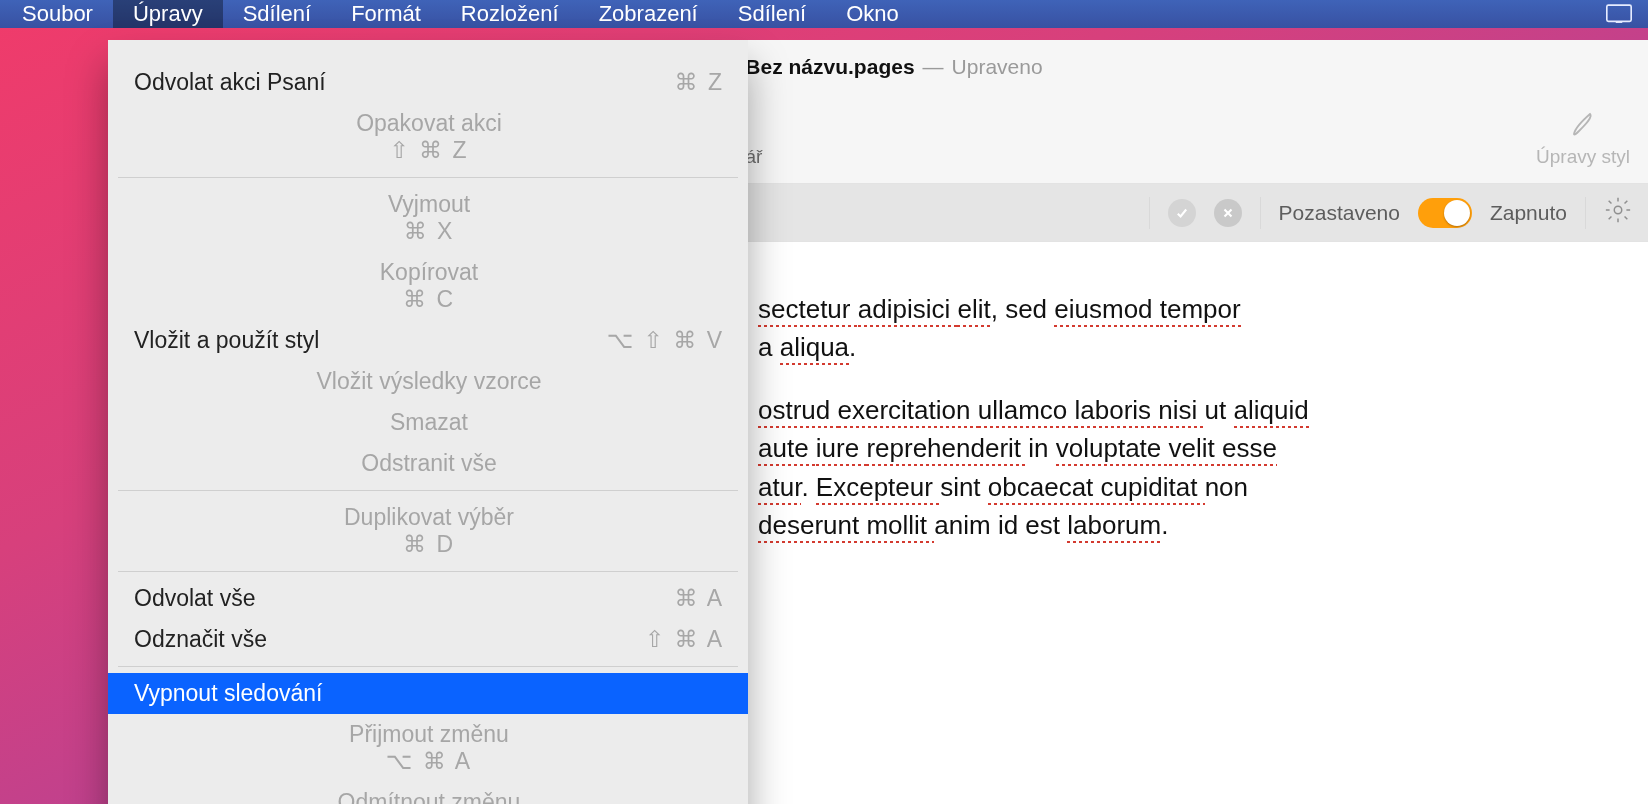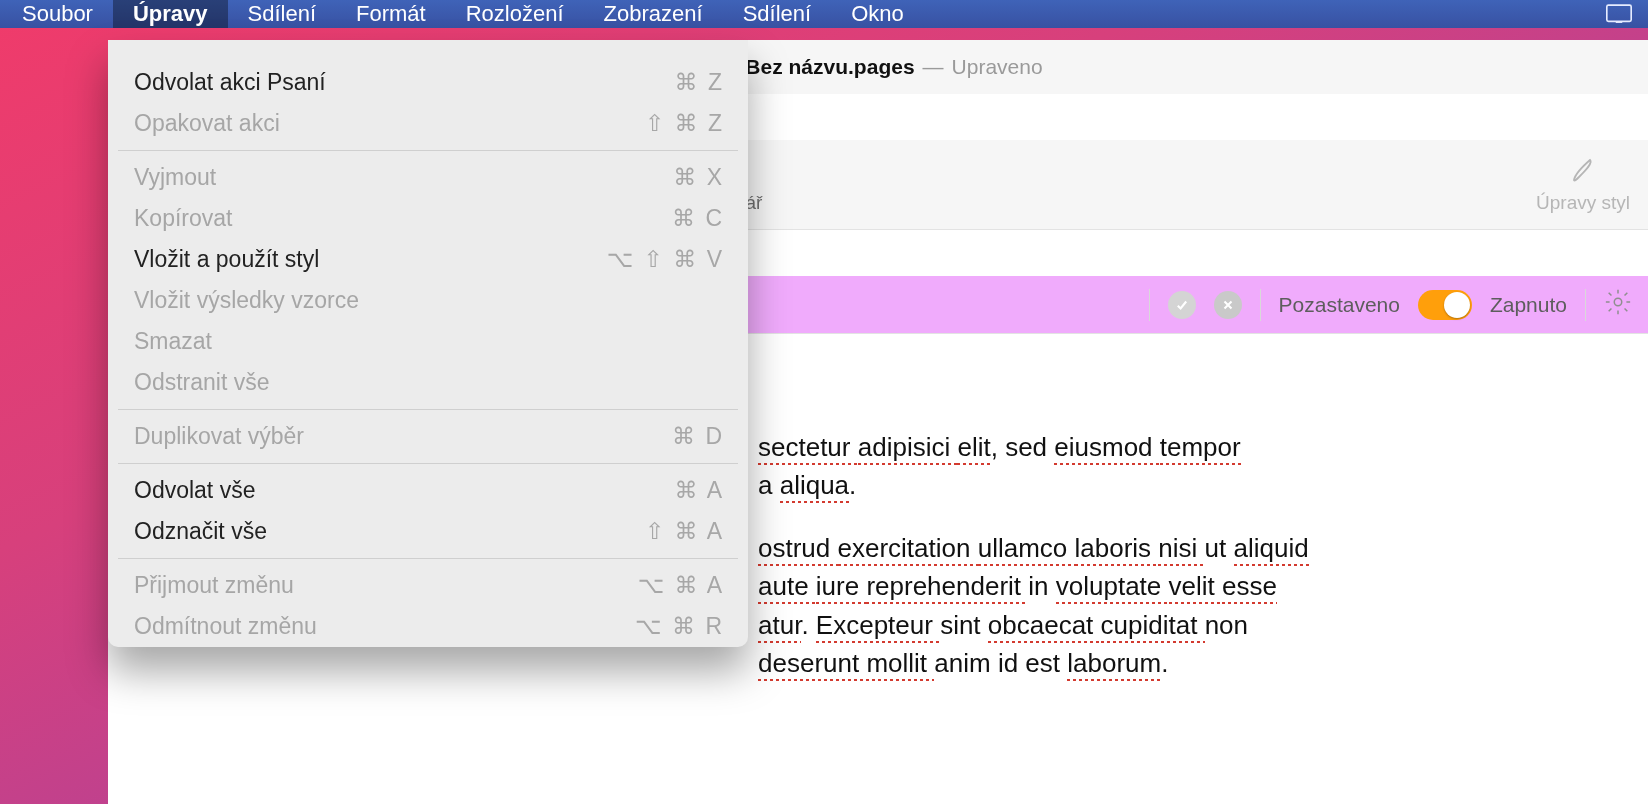--- a/index.html
+++ b/index.html
@@ -28,32 +28,31 @@
     position:absolute; top:0; left:0; right:0; height:28px;
     background:linear-gradient(to bottom,var(--menubar-grad-a),var(--menubar-grad-b));
     display:flex; align-items:center;
     color:#fff; font-size:22px; font-weight:400;
     padding:0 2px;
   }
   .menubar .mitem {
     padding:0 20px; height:100%; display:flex; align-items:center;
     position:relative;
   }
-  .menubar .mitem.sel { background:rgba(0,0,0,.35);font-weight:bold; }
+  .menubar .mitem.sel { background:rgba(0,0,0,.35); }
   .menubar .right { margin-left:auto; padding-right:14px; display:flex; align-items:center; color:#dfe8ff; }
   .menubar .right svg { width:26px; height:22px; }
 
   
   .appwin {
     position:absolute; top:40px; left:108px; right:0; bottom:0;
     background:#fff;
     display:flex; flex-direction:column;
     border-top-left-radius:14px;
     overflow:hidden;
-    gap:46px;
   }
   .titlebar {
     height:54px; display:flex; align-items:center; justify-content:center;
     font-size:21px; color:#333;
     border-bottom:none;
     background:#f6f6f6;
   }
   .titlebar .doc-icon { width:22px; height:22px; margin-right:10px; border:1px solid #d0d0d0; background:#fff; position:relative; border-radius:3px;}
   .titlebar .doc-icon::after{ content:""; position:absolute; inset:4px; border-bottom:2px solid #f1a23b;}
   .titlebar strong{ font-weight:700; color:#111;}
@@ -71,21 +70,21 @@
   }
   .tbtn { display:flex; flex-direction:column; align-items:center; gap:6px; min-width:72px;}
   .tbtn .ticon{ height:30px; display:flex; align-items:center; justify-content:center;}
   .tbtn .ticon svg{ width:30px; height:30px; stroke:#6f6f6f; fill:none; stroke-width:1.8;}
   .tbtn.partial{ min-width:50px; align-items:flex-end;}
   .tbtn.disabled{ color:#b6b6b6;}
   .tbtn.disabled svg{ stroke:#b6b6b6;}
 
   
   .trackbar{
-    height:58px; background:#f0abfc;
+    height:58px; background:#e5e5e5;
     border-bottom:1px solid #e3e3e3;
     display:flex; align-items:center; justify-content:flex-end;
     gap:18px; padding:0 16px;
     color:#5d5d5d; font-size:21px;
   }
   .trackbar .circ{
     width:28px; height:28px; border-radius:50%;
     display:flex; align-items:center; justify-content:center; color:#fff;
   }
   .trackbar .circ.ok{ background:#d4d4d4;}
@@ -121,21 +120,21 @@
     box-shadow:0 24px 40px rgba(0,0,0,.35);
     font-size:23px;
     padding:22px 0 0 0;
     overflow:hidden;
   }
   .drow{
     display:flex; align-items:center; justify-content:space-between;
     padding:7px 24px 7px 26px;
     color:var(--dropdown-text);
   }
-  .drow.disabled{ color:var(--dropdown-disabled);}
+  .drow.disabled{ color:var(--dropdown-disabled);flex-direction:column;}
   .drow.sel{ background:var(--dropdown-sel); color:#fff;}
   .drow .sc{ color:var(--shortcut); letter-spacing:2px;}
   .drow.sel .sc{ color:#fff;}
   .dsep{ height:1px; background:var(--dropdown-sep); margin:6px 10px;}
 </style>
 </head>
 <body>
 
 <div class="menubar">
   <div id="menubar-left" style="display:flex;height:100%">
@@ -323,20 +322,24 @@
     <div class="dsep"></div>
     <div class="drow">
       <span>Odvolat vše</span>
       <span class="sc">⌘ A</span>
     </div>
     <div class="drow">
       <span>Odznačit vše</span>
       <span class="sc">⇧ ⌘ A</span>
     </div>
     <div class="dsep"></div>
+    <div class="drow sel">
+      <span>Vypnout sledování</span>
+      <span class="sc"></span>
+    </div>
     <div class="drow disabled">
       <span>Přijmout změnu</span>
       <span class="sc">⌥ ⌘ A</span>
     </div>
     <div class="drow disabled">
       <span>Odmítnout změnu</span>
       <span class="sc">⌥ ⌘ R</span>
     </div>
   </div>
 

